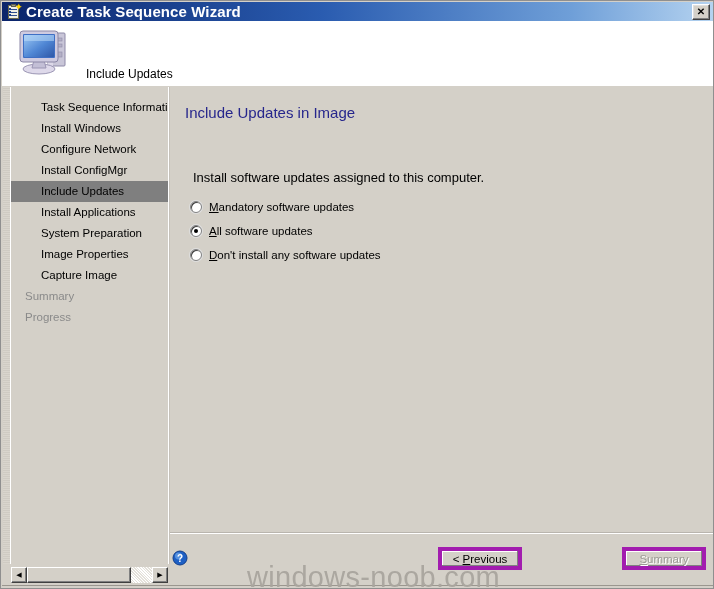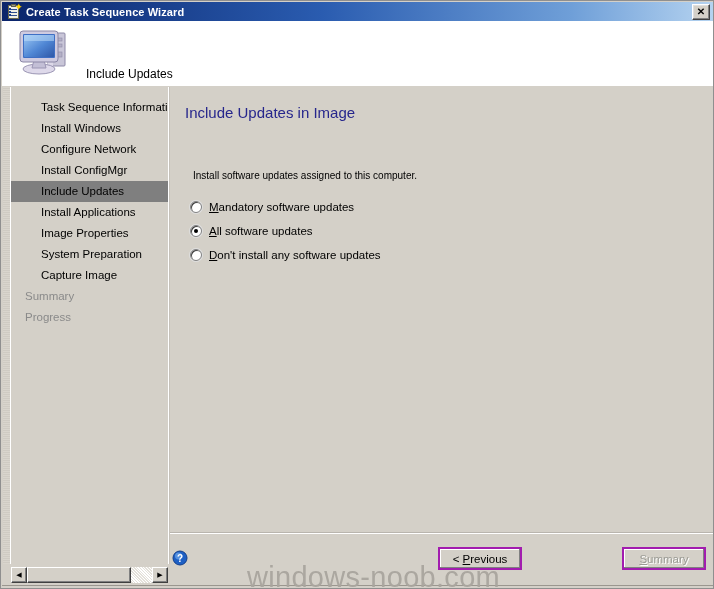--- a/index.html
+++ b/index.html
@@ -69,21 +69,21 @@
   .ti-star {
     position: absolute; left: 9px; top: 0px;
     width: 7px; height: 7px;
     color: #ffd700;
     font-size: 9px;
     line-height: 7px;
     text-shadow: 0 0 1px #b8860b;
   }
   .title-text {
     color: #ffffff;
-    font-size: 11px;
+    font-size: 15px;
     font-weight: bold;
     letter-spacing: 0.1px;
     white-space: nowrap;
     flex: 1 1 auto;
     overflow: hidden;
   }
   .title-close {
     width: 18px; height: 16px;
     background: #d4d0c8;
     border-top: 1px solid #ffffff;
@@ -200,21 +200,21 @@
   .page-title {
     position: absolute;
     left: 15px; top: 17px;
     font-size: 15px;
     color: #26268c;
     white-space: nowrap;
   }
   .instruction {
     position: absolute;
     left: 23px; top: 83px;
-    font-size: 10px;
+    font-size: 13px;
     color: #000000;
     white-space: nowrap;
   }
   .radio-group {
     position: absolute;
     left: 20px; top: 108px;
   }
   .radio-row {
     display: flex;
     align-items: center;
@@ -291,21 +291,21 @@
     box-shadow: inset -1px -1px 0 #808080,
                 inset 1px 1px 0 #ffffff,
                 inset -2px -2px 0 #d4d0c8,
                 inset 2px 2px 0 #d4d0c8;
     box-sizing: border-box;
     display: flex; align-items: center; justify-content: center;
     cursor: default;
     position: relative;
   }
   .btn.plain {
-    border: 2px solid #a21caf;
+    border: 4px solid #a21caf;
     box-shadow: inset -1px -1px 0 #808080, inset 1px 1px 0 #ffffff;
   }
   .btn.default {
     border: 7px solid #f97316;
     margin-top: 44px;
   }
   .btn.disabled { color: #9b9b95; text-shadow: 1px 1px 0 #ffffff; }
   .btn u { text-decoration: underline; }
 
   
@@ -437,22 +437,22 @@
     <div class="left-strip-track"></div>
   </div>
 
   <div class="sidebar" id="sidebar">
       <div class="nav-item child">Task Sequence Information</div>
       <div class="nav-item child">Install Windows</div>
       <div class="nav-item child">Configure Network</div>
       <div class="nav-item child">Install ConfigMgr</div>
       <div class="nav-item child selected">Include Updates</div>
       <div class="nav-item child">Install Applications</div>
+      <div class="nav-item child">System Preparation</div>
       <div class="nav-item child">Image Properties</div>
-      <div class="nav-item child">System Preparation</div>
       <div class="nav-item child">Capture Image</div>
       <div class="nav-item tail">Summary</div>
       <div class="nav-item tail">Progress</div>
     </div>
 
   <div class="vdivider"></div>
   <div class="vdivider2"></div>
 
   <div class="content">
     <div class="page-title">Include Updates in Image</div>

